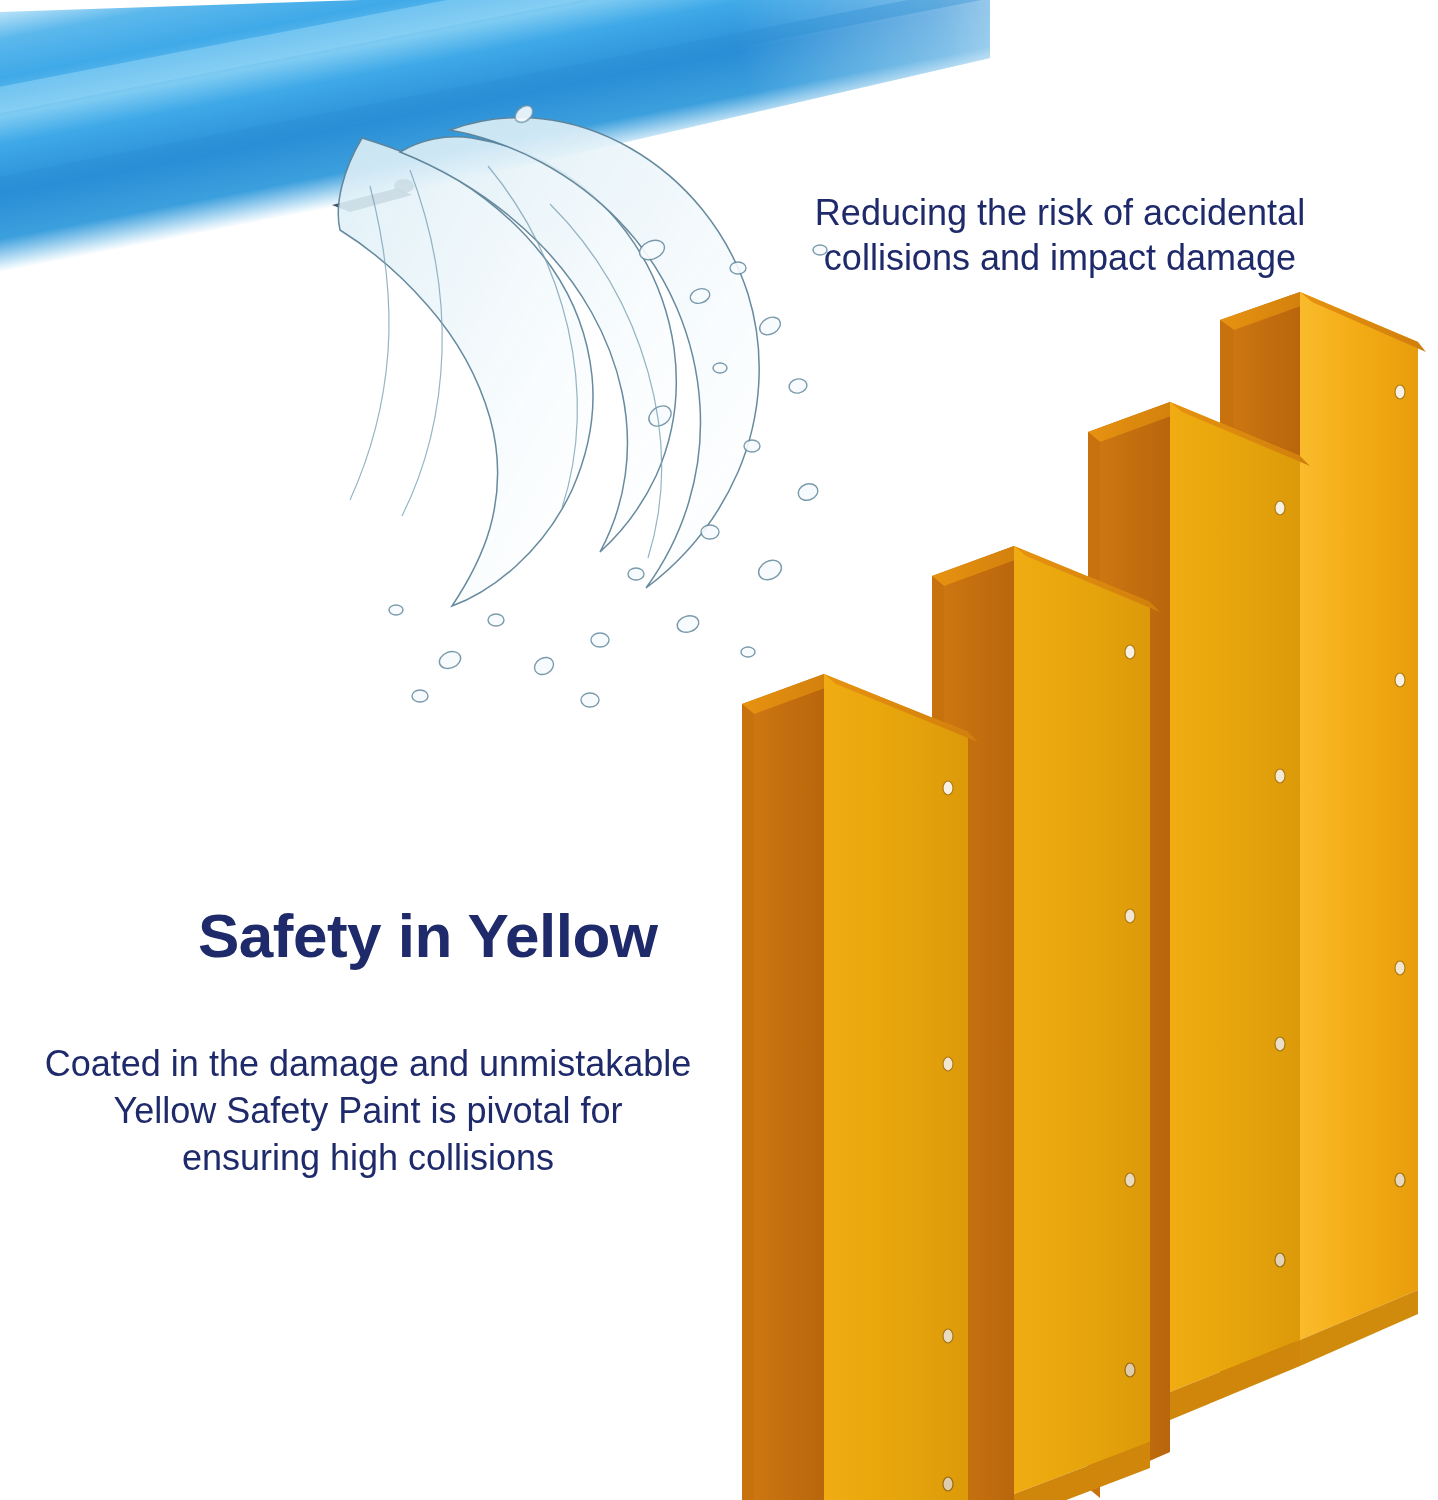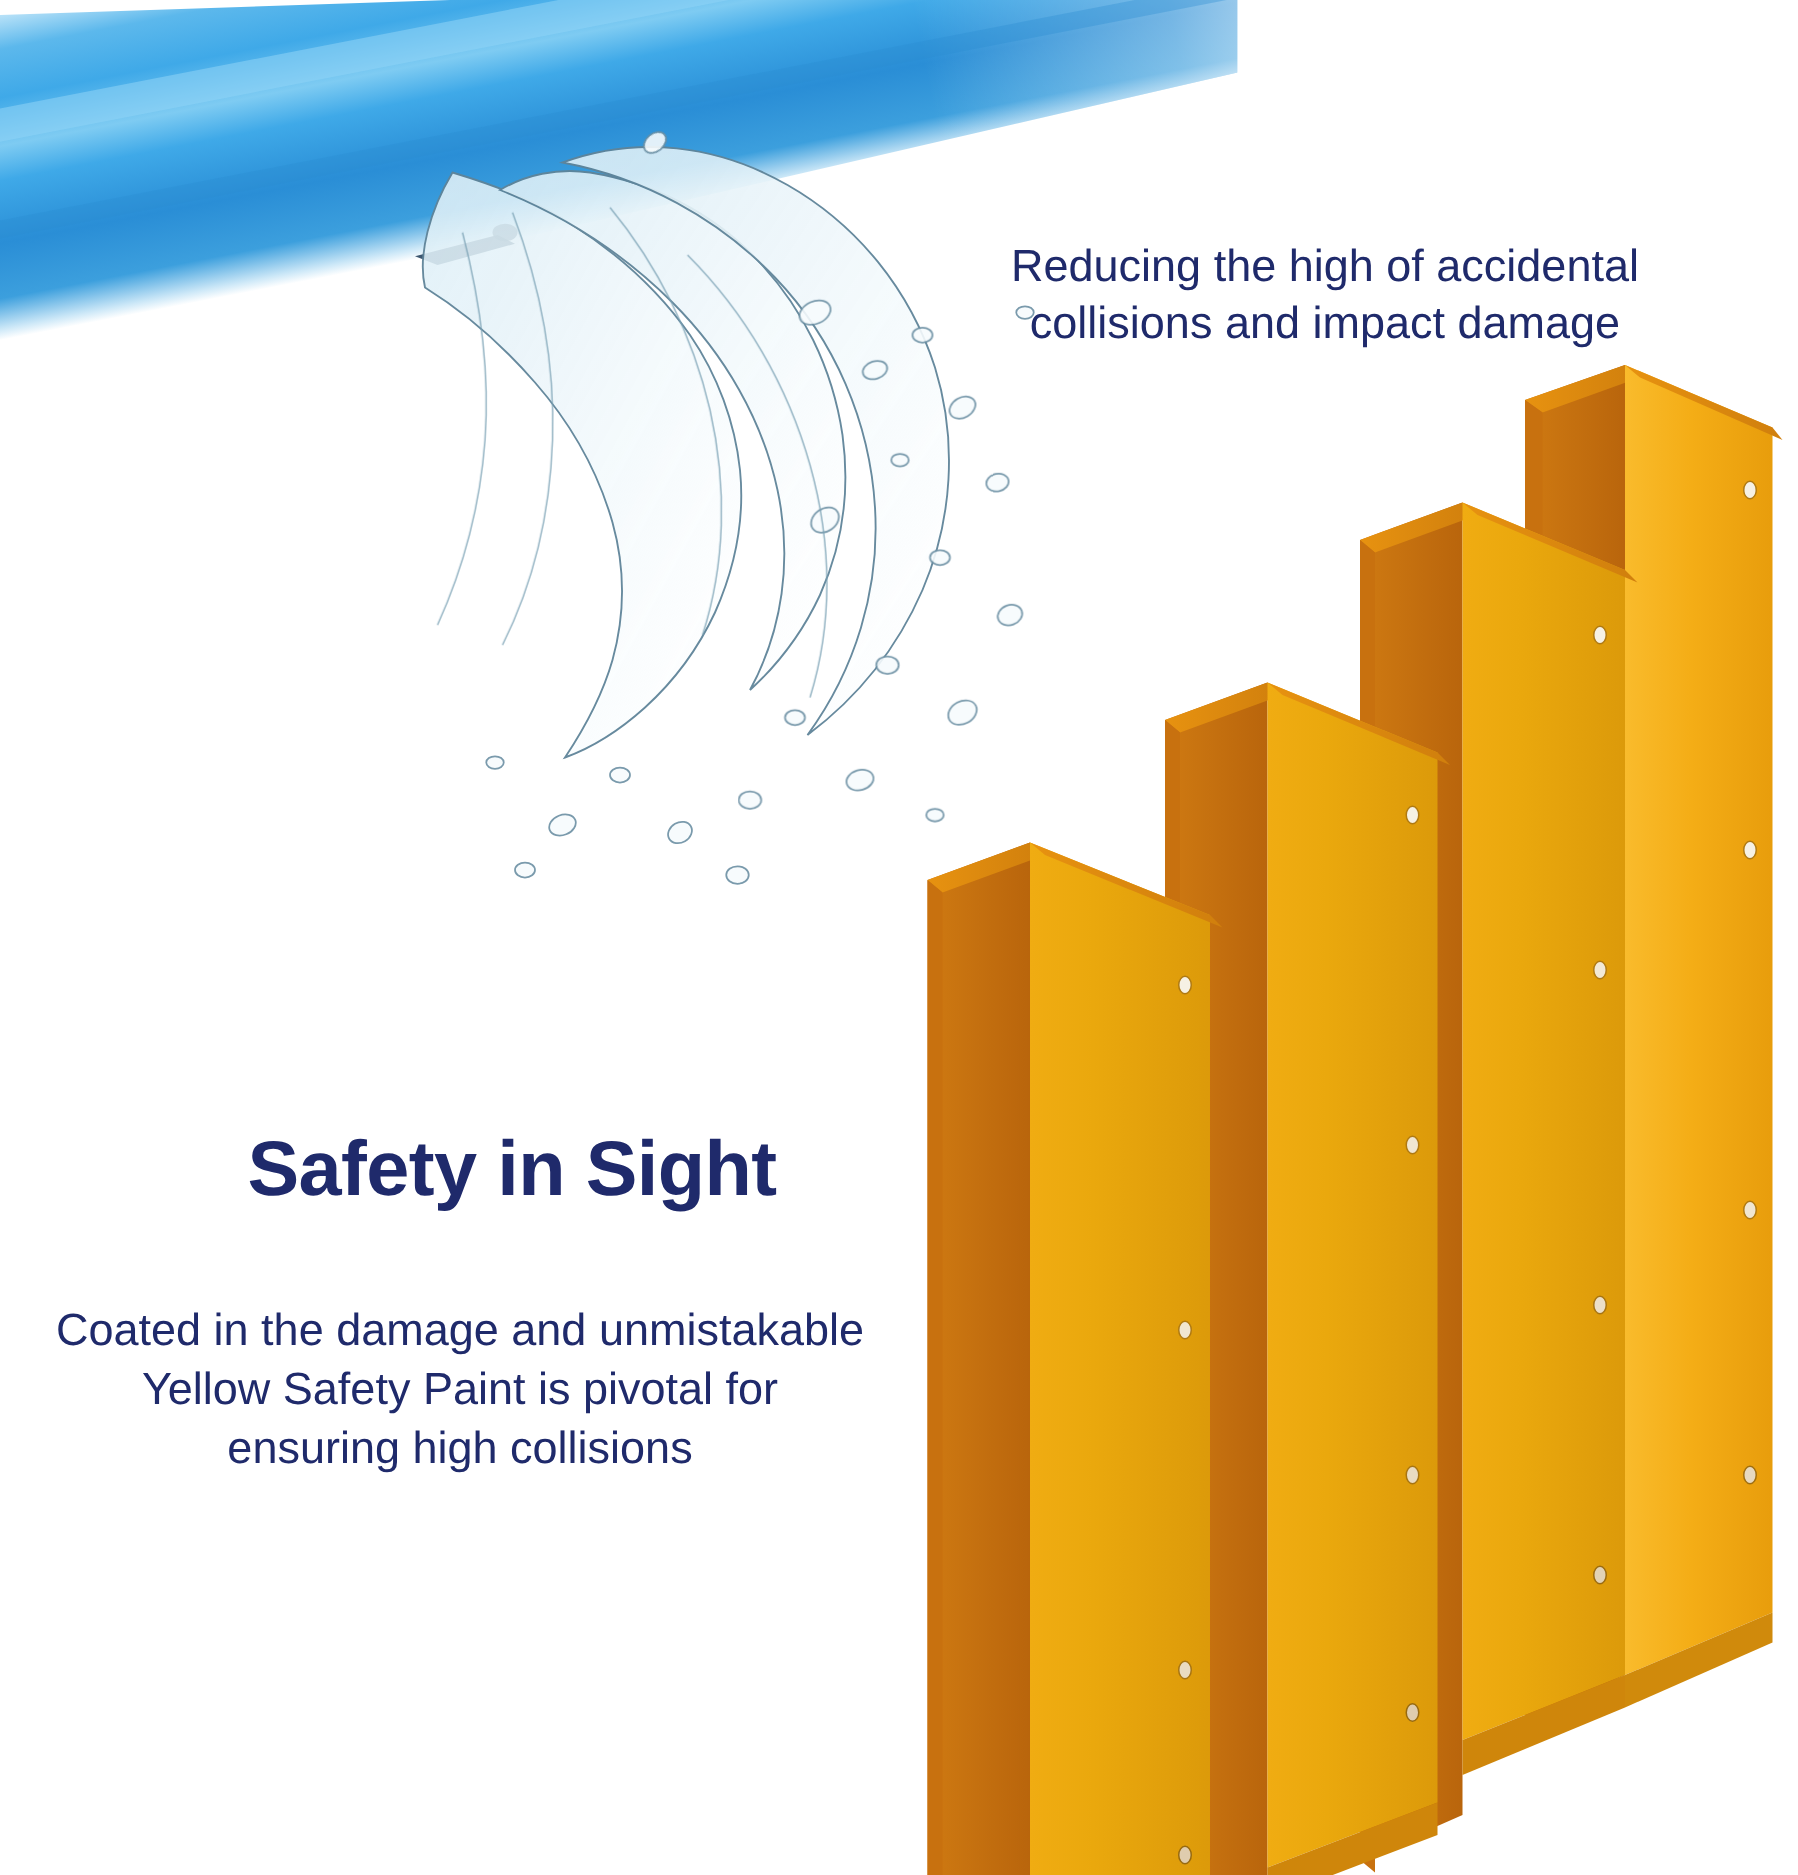--- a/index.html
+++ b/index.html
@@ -285,25 +285,25 @@
           <ellipse cx="248" cy="784" rx="5" ry="7" fill="#f0e6d2" stroke="#b07a12" stroke-width="1.2"></ellipse>
           <ellipse cx="248" cy="1056" rx="5" ry="7" fill="#e9dbc2" stroke="#a87512" stroke-width="1.2"></ellipse>
           <ellipse cx="248" cy="1204" rx="5" ry="7" fill="#dfccae" stroke="#986a0f" stroke-width="1.2"></ellipse>
         </g>
       </g>
     </svg>
   </div>
 
 
   <div id="subline-consistent">
-    <div>Reducing the high of accidental</div>
+    <div>Reducing the risk of accidental</div>
     <div>collisions and impact damage</div>
   </div>
 
-  <div class="headline" id="headline-safety">Safety in Sight</div>
+  <div class="headline" id="headline-safety">Safety in Yellow</div>
 
   <div id="subline-safety">
     <div>Coated in the damage and unmistakable</div>
     <div>Yellow Safety Paint is pivotal for</div>
     <div>ensuring high collisions</div>
   </div>
 
 </div>
 
 </body></html>

